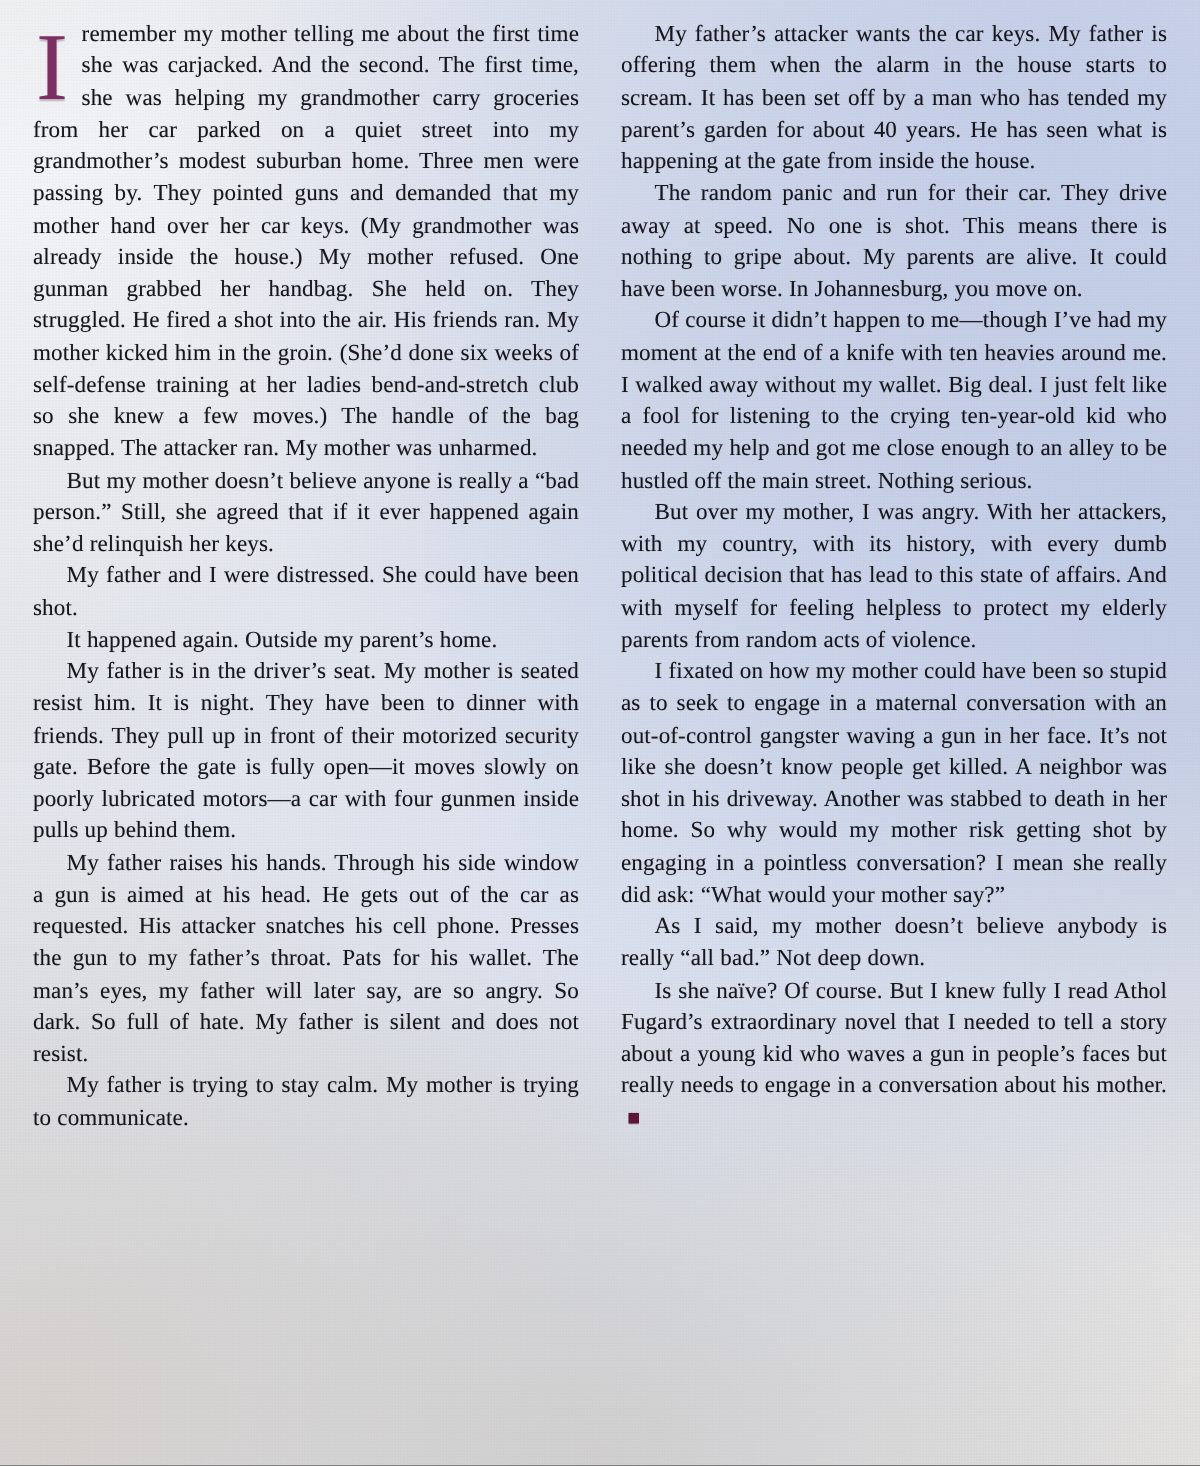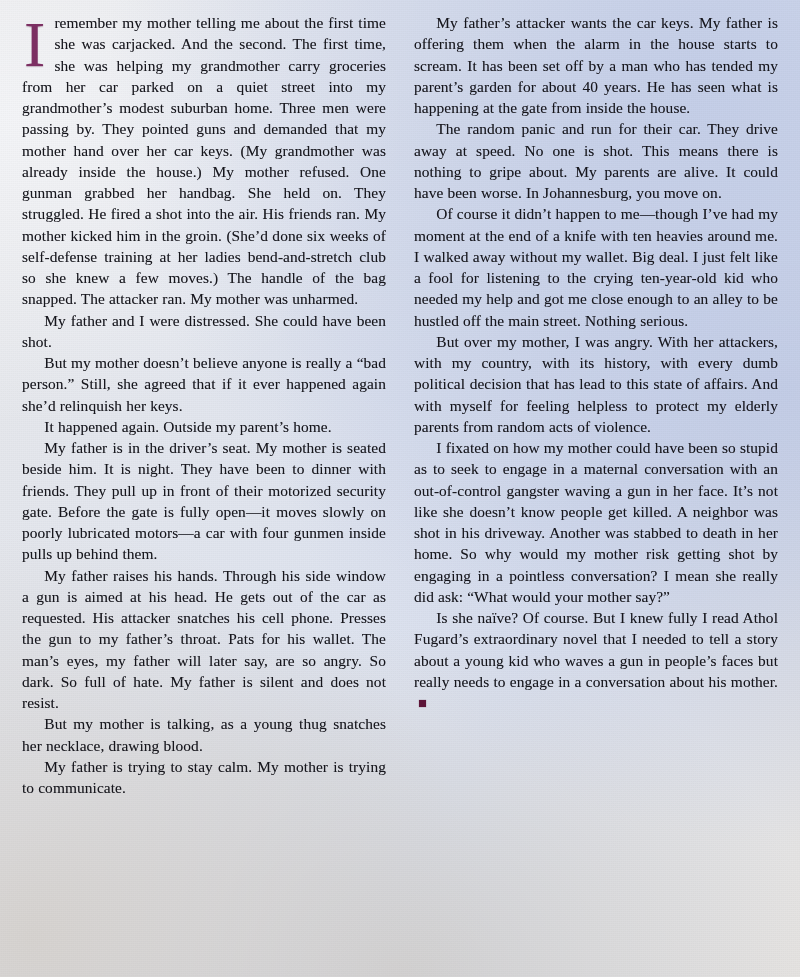--- a/index.html
+++ b/index.html
@@ -102,51 +102,51 @@
 <body>
 
 <div id="page">
 
   <div id="columns">
 
     <div class="column">
 
       <p class="first"><span class="dropcap">I</span><span>remember my mother telling me about the first time she was carjacked. And the second. The first time, she was helping my grandmother carry groceries from her car parked on a quiet street into my grandmother’s modest suburban home. Three men were passing by. They pointed guns and demanded that my mother hand over her car keys. (My grandmother was already inside the house.) My mother refused. One gunman grabbed her handbag. She held on. They struggled. He fired a shot into the air. His friends ran. My mother kicked him in the groin. (She’d done six weeks of self-defense training at her ladies bend-and-stretch club so she knew a few moves.) The handle of the bag snapped. The attacker ran. My mother was unharmed.</span></p>
 
+      <p>But my mother doesn’t believe anyone is really a “bad person.” Still, she agreed that if it ever happened again she’d relinquish her keys.</p>
+
       <p>My father and I were distressed. She could have been shot.</p>
-
-      <p>But my mother doesn’t believe anyone is really a “bad person.” Still, she agreed that if it ever happened again she’d relinquish her keys.</p>
 
       <p>It happened again. Outside my parent’s home.</p>
 
-      <p>My father is in the driver’s seat. My mother is seated beside him. It is night. They have been to dinner with friends. They pull up in  front of their motorized security gate. Before the gate is fully open—it moves slowly on poorly lubricated motors—a car with four gunmen inside pulls up behind them.</p>
+      <p>My father is in the driver’s seat. My mother is seated resist him. It is night. They have been to dinner with friends. They pull up in  front of their motorized security gate. Before the gate is fully open—it moves slowly on poorly lubricated motors—a car with four gunmen inside pulls up behind them.</p>
 
       <p>My father raises his hands. Through his side window a gun is aimed at his head. He gets out of the car as requested. His attacker snatches his cell phone. Presses the gun to my father’s throat. Pats for his wallet. The man’s eyes, my father will later say, are so angry. So dark. So full of hate. My father is silent and does not resist.</p>
 
-      <p>But my mother is talking, as a young thug snatches her necklace, drawing blood.</p>
 
 
 
       <p>My father is trying to stay calm. My mother is trying to communicate.</p>
 
     </div>
 
     <div class="column">
 
       <p class="first tight">My father’s attacker wants the car keys. My father is offering them when the alarm in the house starts to scream. It has been set off by a man who has tended my parent’s garden for about 40 years. He has seen what is happening at the gate from inside the house.</p>
 
       <p>The random panic and run for their car. They drive away at speed. No one is shot. This means there is nothing to gripe about. My parents are alive. It could have been worse. In Johannesburg, you move on.</p>
 
 
       <p>Of course it didn’t happen to me—though I’ve had my moment at the end of a knife with ten heavies around me. I walked away without my wallet. Big deal. I just felt like a fool for listening to the crying ten-year-old kid who needed my help and got me close enough to an alley to be hustled off the main street. Nothing serious.</p>
 
       <p>But over my mother, I was angry. With her attackers, with my country, with its history, with every dumb political decision that has lead to this state of affairs. And with myself for feeling helpless to protect my elderly parents from random acts of violence.</p>
 
       <p>I fixated on how my mother could have been so stupid as to seek to engage in a maternal conversation with an out-of-control gangster waving a gun in her face. It’s not like she doesn’t know people get killed. A neighbor was shot in his driveway. Another was stabbed to death in her home. So why would my mother risk getting shot by engaging in a pointless conversation? I mean she really did ask: “What would your mother say?”</p>
 
+      <p>As I said, my mother doesn’t believe anybody is really “all bad.” Not deep down.</p>
 
       <p><span>Is she naïve? Of course. But I knew fully I read Athol Fugard’s extraordinary novel that I needed to tell a story about a young kid who waves a gun in people’s faces but really needs to engage in a conversation about his mother.</span><span class="endmark"></span></p>
 
     </div>
 
   </div>
 
   <div id="grain"></div>
 
 </div>

